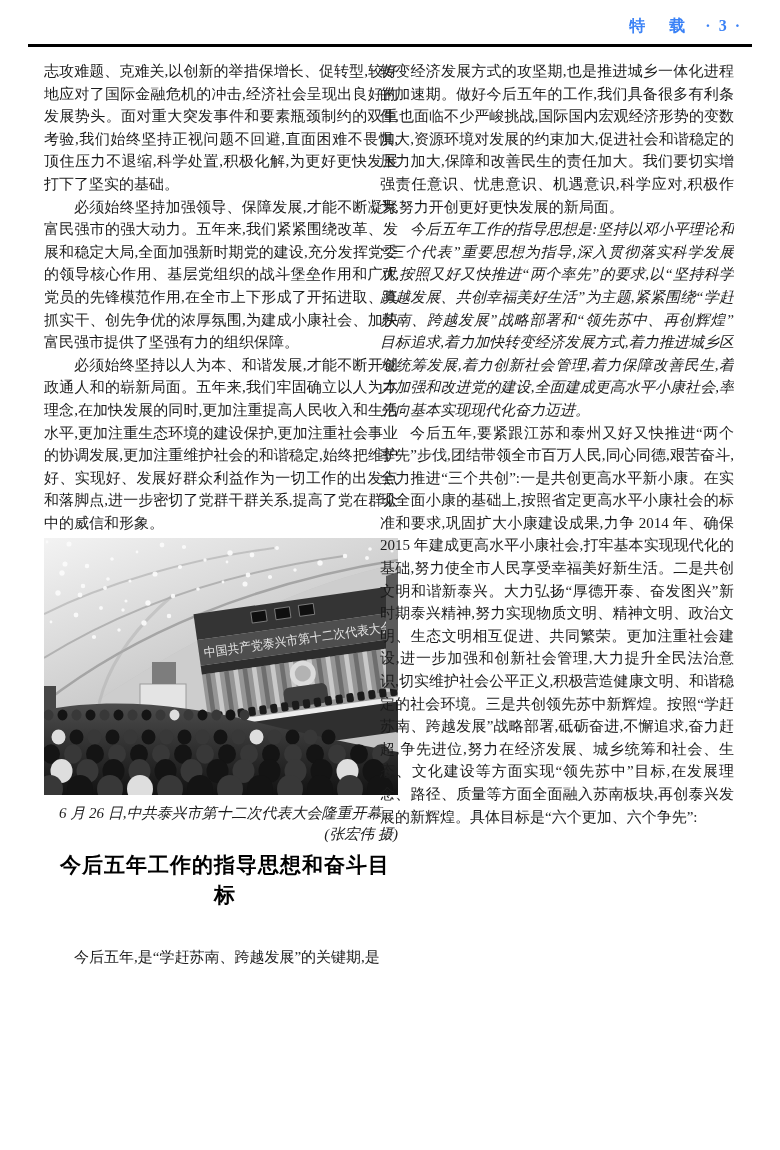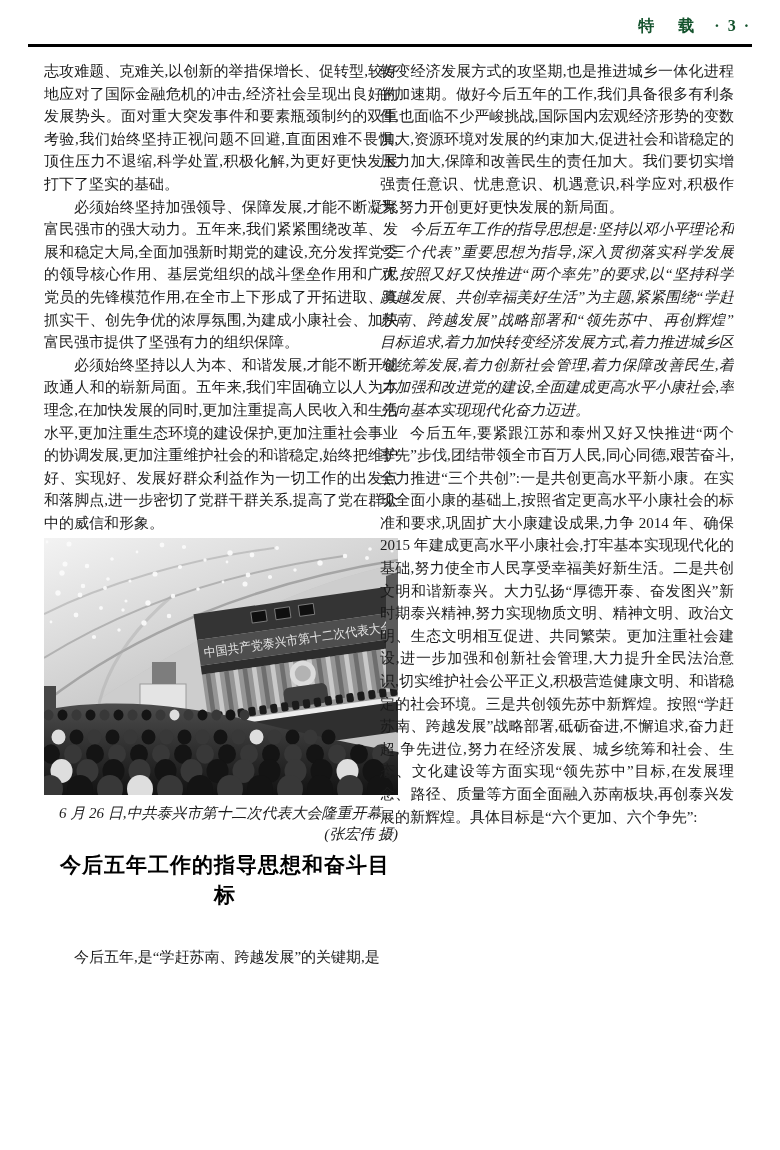--- a/index.html
+++ b/index.html
@@ -2,22 +2,22 @@
 <html lang="zh"><head>
 <meta charset="utf-8">
 <style>
   html,body{margin:0;padding:0;}
   body{
     width:780px;height:1150px;overflow:hidden;background:#ffffff;
     font-family:"Liberation Serif", serif;color:#1c1c1c;position:relative;
   }
   .page{position:absolute;inset:0;}
   .masthead{
-    position:absolute;top:16px;right:29px;font-size:16px;font-weight:bold;
-    letter-spacing:2px;color:#14532d;
+    position:absolute;top:16px;right:38px;font-size:16px;font-weight:bold;
+    letter-spacing:2px;color:#3b82f6;
   }
   .masthead .sec{letter-spacing:10px;margin-right:10px;}
   .rule{position:absolute;left:28px;right:28px;top:44px;height:3px;background:#000;}
   .col{position:absolute;top:60px;width:354px;font-size:15px;line-height:22.6px;
        text-align:justify;}
   .col-left{left:44px;}
   .col-right{left:380px;height:1088px;overflow:hidden;}
   p{margin:0;padding:0;}
   .indent{text-indent:2em;}
   .kai{font-style:italic;}

